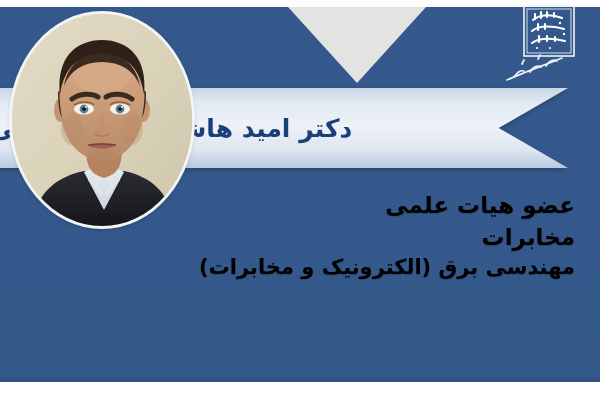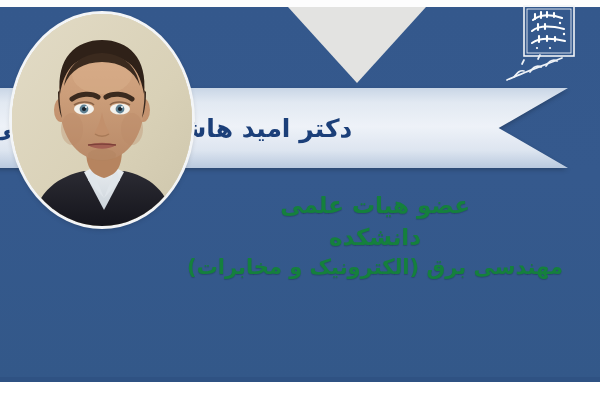--- a/index.html
+++ b/index.html
@@ -138,22 +138,21 @@
   }
   .portrait svg { display:block; width:100%; height:100%; }
 
   
   .desc {
     position: absolute;
     left: 175px;
     top: 190px;
     width: 400px;
     direction: rtl;
-    text-align: center;
-    color: #15803d;
+    color: #000000;
     z-index: 4;
   }
   .desc-line {
     font-size: 23px;
     font-weight: bold;
     line-height: 1.38;
     white-space: nowrap;
     text-shadow: 0 1px 1px rgba(0,0,0,0.18);
   }
   .desc-line.l3 { font-size: 21px; }
@@ -283,17 +282,17 @@
         <ellipse cx="90" cy="141" rx="14" ry="6" fill="#b2835f" opacity="0.5"></ellipse>
 
         <ellipse cx="60" cy="115" rx="11" ry="16" fill="#bb8a66" opacity="0.35"></ellipse>
         <ellipse cx="120" cy="115" rx="11" ry="16" fill="#bb8a66" opacity="0.35"></ellipse>
       </svg>
     </div>
   </div>
 
   <div class="desc">
     <div class="desc-line l1">عضو هیات علمی</div>
-    <div class="desc-line l2">دانشکده</div>
+    <div class="desc-line l2">مخابرات</div>
     <div class="desc-line l3">مهندسی برق (الکترونیک و مخابرات)</div>
   </div>
 
 </div>
 
 </body></html>

